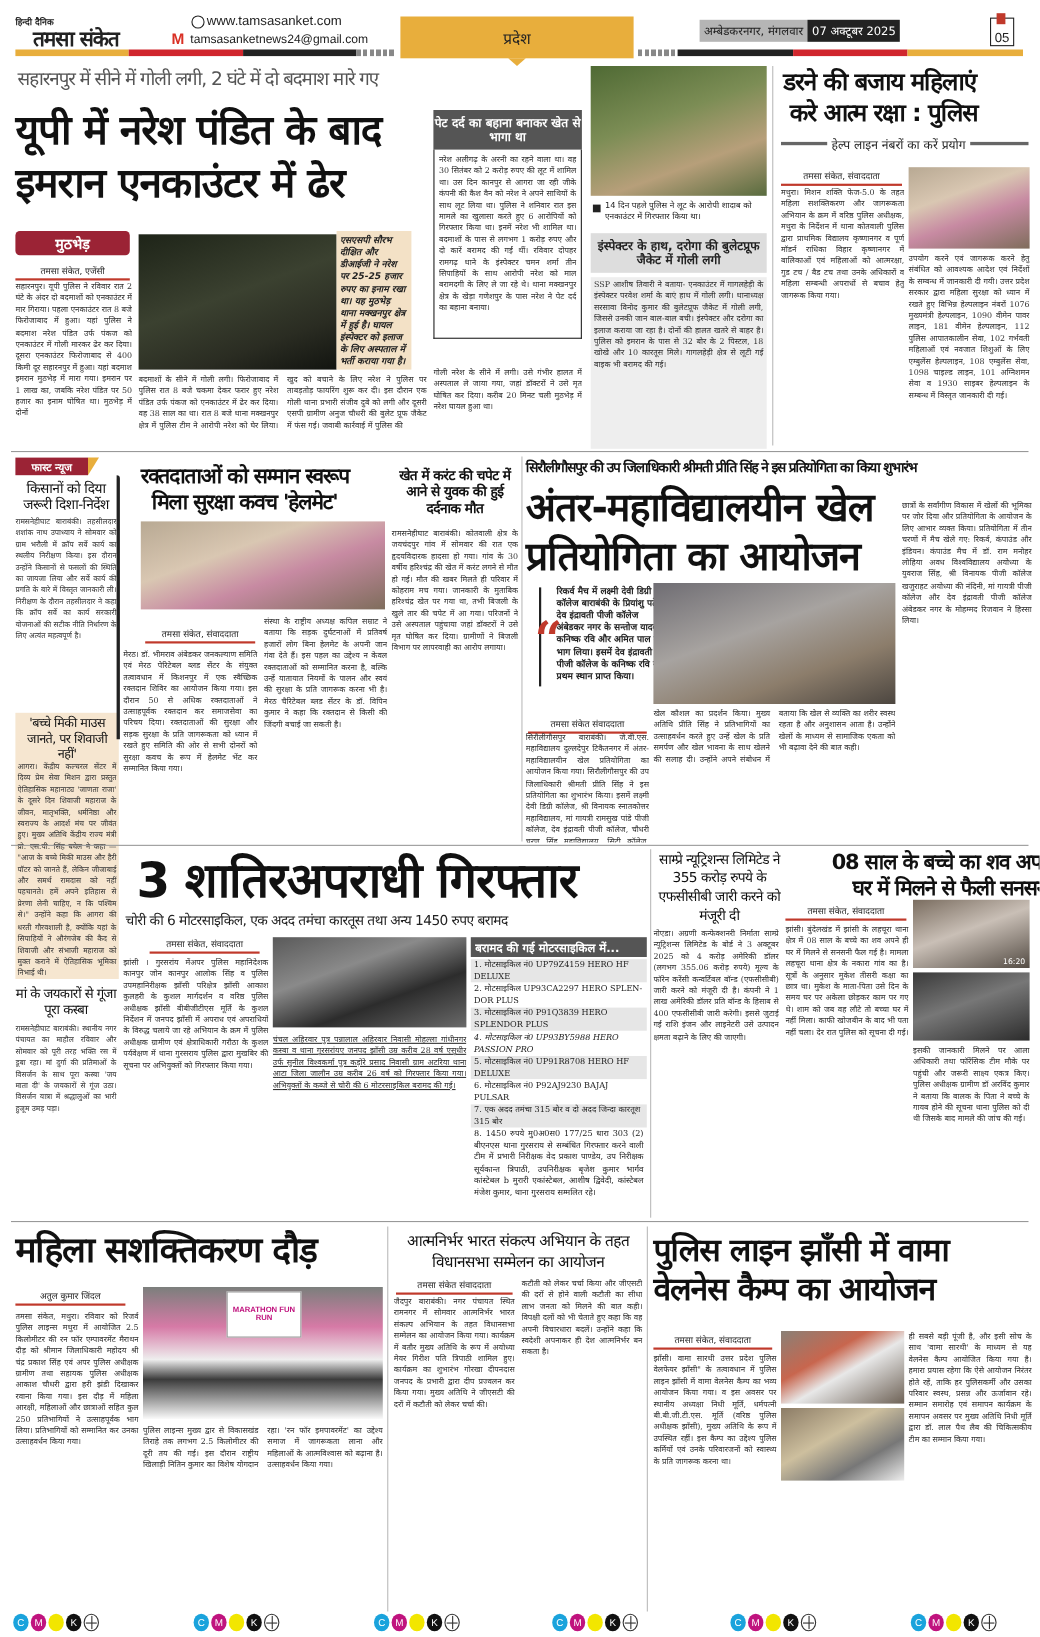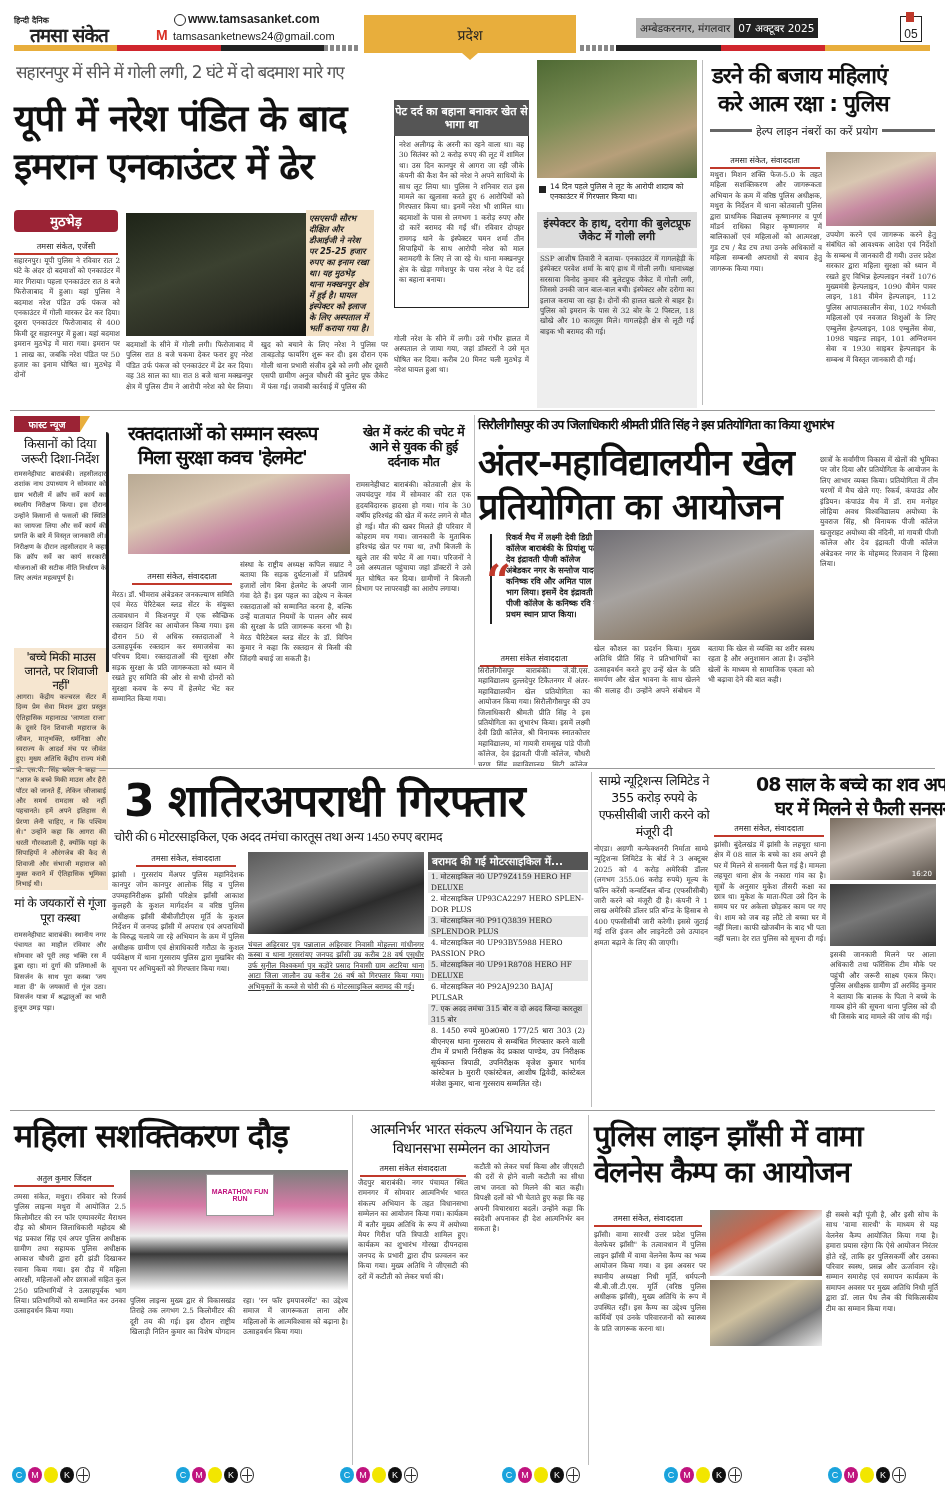--- a/index.html
+++ b/index.html
@@ -21,21 +21,21 @@
 .cmyk .reg:before{content:"";position:absolute;left:1px;right:1px;top:7px;height:1px;background:#333}
 .cmyk .reg:after{content:"";position:absolute;top:1px;bottom:1px;left:6px;width:1px;background:#333}
 </style>
 </head>
 <body>
 
 <div class="abs" style="left:0;top:0;width:945px;height:58px;">
   <div class="abs" style="left:14px;top:14px;font-size:8px;font-weight:bold;">हिन्दी दैनिक</div>
   <div class="abs" style="left:30px;top:22px;font-size:19px;font-weight:bold;letter-spacing:-1px;">तमसा संकेत</div>
   <div class="abs" style="left:174px;top:14px;width:12px;height:12px;border:1.5px solid #222;border-radius:50%;"></div>
-  <div class="abs" style="left:188px;top:12px;font-size:12px;font-family:'Liberation Sans',sans-serif;font-weight:bold;">www.tamsasanket.com</div>
+  <div class="abs" style="left:188px;top:12px;font-size:12px;font-family:'Liberation Sans',sans-serif;">www.tamsasanket.com</div>
   <div class="abs" style="left:156px;top:28px;width:14px;height:14px;font-weight:bold;font-size:14px;font-family:'Liberation Sans',sans-serif;color:#d93025;line-height:14px;">M</div>
   <div class="abs" style="left:173px;top:30px;font-size:11px;font-family:'Liberation Sans',sans-serif;">tamsasanketnews24@gmail.com</div>
   <div class="abs" style="left:14px;top:45px;width:346px;height:6px;display:flex;">
     <div style="flex:1;background:#e8ae3c"></div>
       <div style="flex:1;background:#d0262d"></div>
       <div style="flex:1;background:#222"></div>
       <div style="width:36px;background:repeating-linear-gradient(90deg,#888 0 4px,#fff 4px 6px)"></div>
   </div>
   <div class="abs" style="left:364px;top:15px;width:212px;height:38px;background:#e8ae3c;display:flex;align-items:center;justify-content:center;">
     <span style="font-size:14px;">प्रदेश</span>
@@ -136,34 +136,34 @@
 <div class="abs" style="left:506px;top:532px;width:100px;font-size:8.2px;font-weight:bold;line-height:11px;">रिकर्व मैच में लक्ष्मी देवी डिग्री कॉलेज बाराबंकी के प्रियांशु पटेल, देव इंद्रावती पीजी कॉलेज अंबेडकर नगर के सन्तोज यादव, कनिष्क रवि और अमित पाल ने भाग लिया। इसमें देव इंद्रावती पीजी कॉलेज के कनिष्क रवि ने प्रथम स्थान प्राप्त किया।</div>
 <div class="abs photo hall" style="left:594px;top:530px;width:220px;height:110px;"></div>
 <div class="abs byline" style="left:480px;top:652px;width:108px;">तमसा संकेत संवाददाता</div>
 <div class="abs body-text" style="left:478px;top:666px;width:112px;height:100px;">सिरौलीगौसपुर बाराबंकी। जे.वी.एस. महाविद्यालय दुल्लदेपुर टिकैतनगर में अंतर-महाविद्यालयीन खेल प्रतियोगिता का आयोजन किया गया। सिरौलीगौसपुर की उप जिलाधिकारी श्रीमती प्रीति सिंह ने इस प्रतियोगिता का शुभारंभ किया। इसमें लक्ष्मी देवी डिग्री कॉलेज, श्री विनायक स्नातकोत्तर महाविद्यालय, मां गायत्री रामसुख पांडे पीजी कॉलेज, देव इंद्रावती पीजी कॉलेज, चौधरी चरण सिंह महाविद्यालय, सिटी कॉलेज, जे.बी.एस. महाविद्यालय और जे.बी.एस. इंस्टीट्यूट सहित विभिन्न महाविद्यालयों के प्रतिभागियों ने अपने</div>
 <div class="abs body-text" style="left:594px;top:644px;width:220px;height:122px;column-count:2;column-gap:8px;">खेल कौशल का प्रदर्शन किया। मुख्य अतिथि प्रीति सिंह ने प्रतिभागियों का उत्साहवर्धन करते हुए उन्हें खेल के प्रति समर्पण और खेल भावना के साथ खेलने की सलाह दी। उन्होंने अपने संबोधन में बताया कि खेल से व्यक्ति का शरीर स्वस्थ रहता है और अनुशासन आता है। उन्होंने खेलों के माध्यम से सामाजिक एकता को भी बढ़ावा देने की बात कही।</div>
 <div class="abs body-text" style="left:820px;top:455px;width:118px;height:310px;">छात्रों के सर्वांगीण विकास में खेलों की भूमिका पर जोर दिया और प्रतियोगिता के आयोजन के लिए आभार व्यक्त किया। प्रतियोगिता में तीन चरणों में मैच खेले गए: रिकर्व, कंपाउंड और इंडियन। कंपाउंड मैच में डॉ. राम मनोहर लोहिया अवध विश्वविद्यालय अयोध्या के युवराज सिंह, श्री विनायक पीजी कॉलेज खजुराहट अयोध्या की नंदिनी, मां गायत्री पीजी कॉलेज और देव इंद्रावती पीजी कॉलेज अंबेडकर नगर के मोहम्मद रिजवान ने हिस्सा लिया।</div>
 
 <div class="abs" style="left:10px;top:768px;width:925px;height:1px;background:#999;"></div>
 
 <div class="abs hl" style="left:124px;top:778px;font-size:44px;white-space:nowrap;text-align:right;">3 शातिरअपराधी गिरफ्तार</div>
-<div class="abs" style="left:114px;top:828px;width:476px;font-size:12.5px;letter-spacing:-0.5px;white-space:nowrap;font-family:Liberation Serif, serif;">चोरी की 6 मोटरसाइकिल, एक अदद तमंचा कारतूस तथा अन्य 1450 रुपए बरामद</div>
+<div class="abs" style="left:114px;top:828px;width:476px;font-size:12.5px;letter-spacing:-0.5px;white-space:nowrap;">चोरी की 6 मोटरसाइकिल, एक अदद तमंचा कारतूस तथा अन्य 1450 रुपए बरामद</div>
 <div class="abs byline" style="left:136px;top:852px;width:100px;">तमसा संकेत, संवाददाता</div>
 <div class="abs body-text" style="left:112px;top:870px;width:132px;height:236px;">झांसी । गुरसरांय मेंअपर पुलिस महानिदेशक कानपुर जोन कानपुर आलोक सिंह व पुलिस उपमहानिरीक्षक झाँसी परिक्षेत्र झाँसी आकाश कुलहरी के कुशल मार्गदर्शन व वरिष्ठ पुलिस अधीक्षक झाँसी बीबीजीटीएस मूर्ति के कुशल निर्देशन में जनपद झाँसी में अपराध एवं अपराधियों के विरुद्ध चलाये जा रहे अभियान के क्रम में पुलिस अधीक्षक ग्रामीण एवं क्षेत्राधिकारी गरौठा के कुशल पर्यवेक्षण में थाना गुरसराय पुलिस द्वारा मुखबिर की सूचना पर अभियुक्तों को गिरफ्तार किया गया।</div>
 <div class="abs photo" style="left:248px;top:852px;width:176px;height:82px;background:linear-gradient(160deg,#5a5a5a,#8a8a8a 35%,#2c2c2c 65%,#6a6a6a);"></div>
 <div class="abs body-text" style="left:248px;top:940px;width:176px;height:166px;text-decoration:underline;">चंचल अहिरवार पुत्र पन्नालाल अहिरवार निवासी मोहल्ला गांधीनगर कस्बा व थाना गुरसरांयए जनपद झाँसी उम्र करीब 28 वर्ष एसुधीर उर्फ सुनील विश्वकर्मा पुत्र कड़ोरे प्रसाद निवासी ग्राम अटरिया थाना आटा जिला जालौन उम्र करीब 26 वर्ष को गिरफ्तार किया गया। अभियुक्तों के कब्जे से चोरी की 6 मोटरसाइकिल बरामद की गई।</div>
 
 <div class="abs" style="left:428px;top:852px;width:160px;height:18px;background:#555;display:flex;align-items:center;padding-left:4px;">
   <span style="color:#fff;font-size:10.5px;font-weight:bold;">बरामद की गई मोटरसाइकिल में...</span>
 </div>
 <div class="abs" style="left:428px;top:872px;width:160px;font-family:'DejaVu Serif',serif;font-size:7.4px;line-height:10.5px;">
   <div style="background:#e6e6e6;padding:0 3px;margin-bottom:1px;">1. मोटसाइकिल नं0 UP79Z4159 HERO HF DELUXE</div>
   <div style="background:#fff;padding:0 3px;margin-bottom:1px;">2. मोटसाइकिल UP93CA2297 HERO SPLEN-DOR PLUS</div>
   <div style="background:#e6e6e6;padding:0 3px;margin-bottom:1px;">3. मोटसाइकिल नं0 P91Q3839 HERO SPLENDOR PLUS</div>
-  <div style="background:#fff;padding:0 3px;margin-bottom:1px;">4. मोटसाइकिल नं0 UP93BY5988 HERO PASSION PRO</div>
+  <div style="background:#fff;padding:0 3px;margin-bottom:1px;font-style:italic;">4. मोटसाइकिल नं0 UP93BY5988 HERO PASSION PRO</div>
   <div style="background:#e6e6e6;padding:0 3px;margin-bottom:1px;">5. मोटसाइकिल नं0 UP91R8708 HERO HF DELUXE</div>
   <div style="background:#fff;padding:0 3px;margin-bottom:1px;">6. मोटसाइकिल नं0 P92AJ9230 BAJAJ PULSAR</div>
   <div style="background:#e6e6e6;padding:0 3px;margin-bottom:1px;">7. एक अदद तमंचा 315 बोर व दो अदद जिन्दा कारतूश 315 बोर</div>
   <div style="background:#fff;padding:0 3px;text-align:justify;">8. 1450 रुपये मु0अ0स0 177/25 धारा 303 (2) बीएनएस थाना गुरसराय से सम्बंधित गिरफ्तार करने वाली टीम में प्रभारी निरीक्षक वेद प्रकाश पाण्डेय, उप निरीक्षक सूर्यकान्त त्रिपाठी, उपनिरीक्षक बृजेश कुमार भार्गव कांस्टेबल b मुरारी एकांस्टेबल, आशीष द्विवेदी, कांस्टेबल मंजेश कुमार, थाना गुरसराय सम्मलित रहे।</div>
 </div>
 
 <div class="vline" style="left:591px;top:772px;height:335px;"></div>
 
 <div class="abs hl" style="left:596px;top:772px;width:116px;font-size:12.5px;text-align:center;font-weight:normal;letter-spacing:-0.5px;line-height:17px;">साम्प्रे न्यूट्रिशन्स लिमिटेड ने 355 करोड़ रुपये के एफसीसीबी जारी करने को मंजूरी दी</div>
 <div class="abs body-text" style="left:594px;top:844px;width:114px;height:262px;">नोएडा। अग्रणी कन्फेक्शनरी निर्माता साम्प्रे न्यूट्रिशन्स लिमिटेड के बोर्ड ने 3 अक्टूबर 2025 को 4 करोड़ अमेरिकी डॉलर (लगभग 355.06 करोड़ रुपये) मूल्य के फॉरेन करेंसी कन्वर्टिबल बॉन्ड (एफसीसीबी) जारी करने को मंजूरी दी है। कंपनी ने 1 लाख अमेरिकी डॉलर प्रति बॉन्ड के हिसाब से 400 एफसीसीबी जारी करेगी। इससे जुटाई गई राशि इंजन और लाइनेटरी उसे उत्पादन क्षमता बढ़ाने के लिए की जाएगी।</div>

